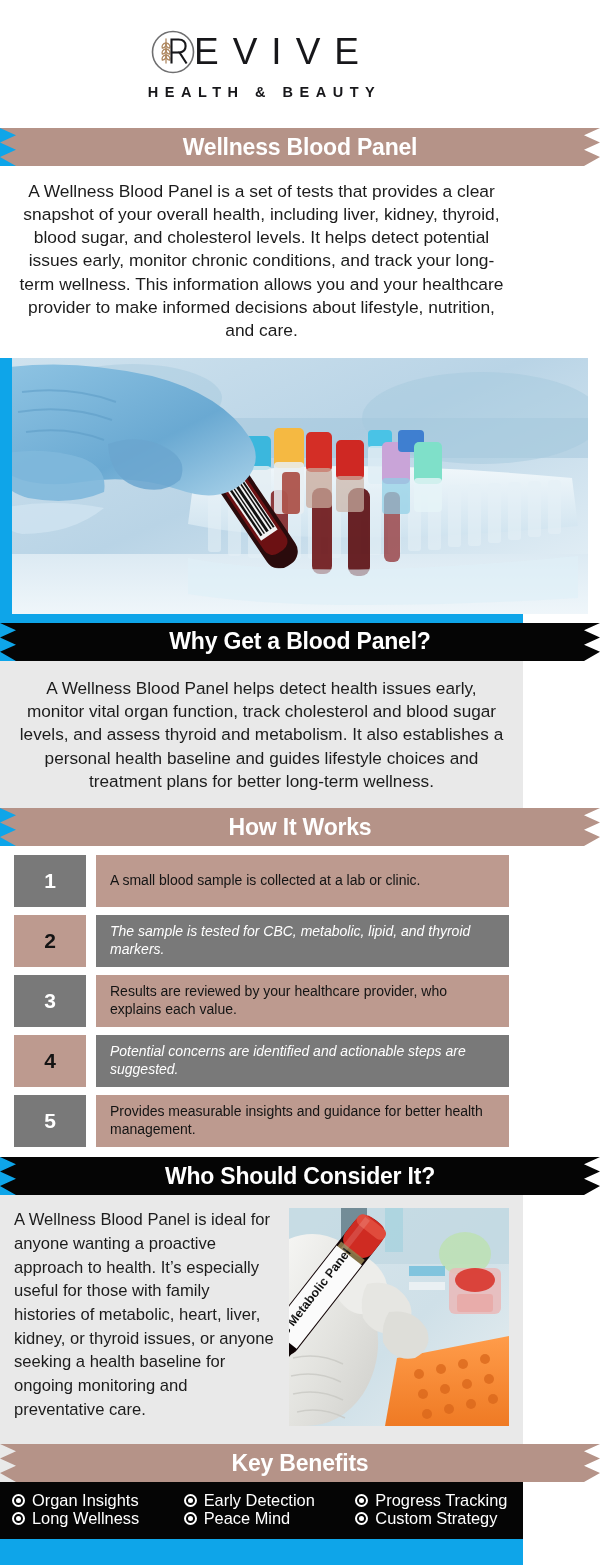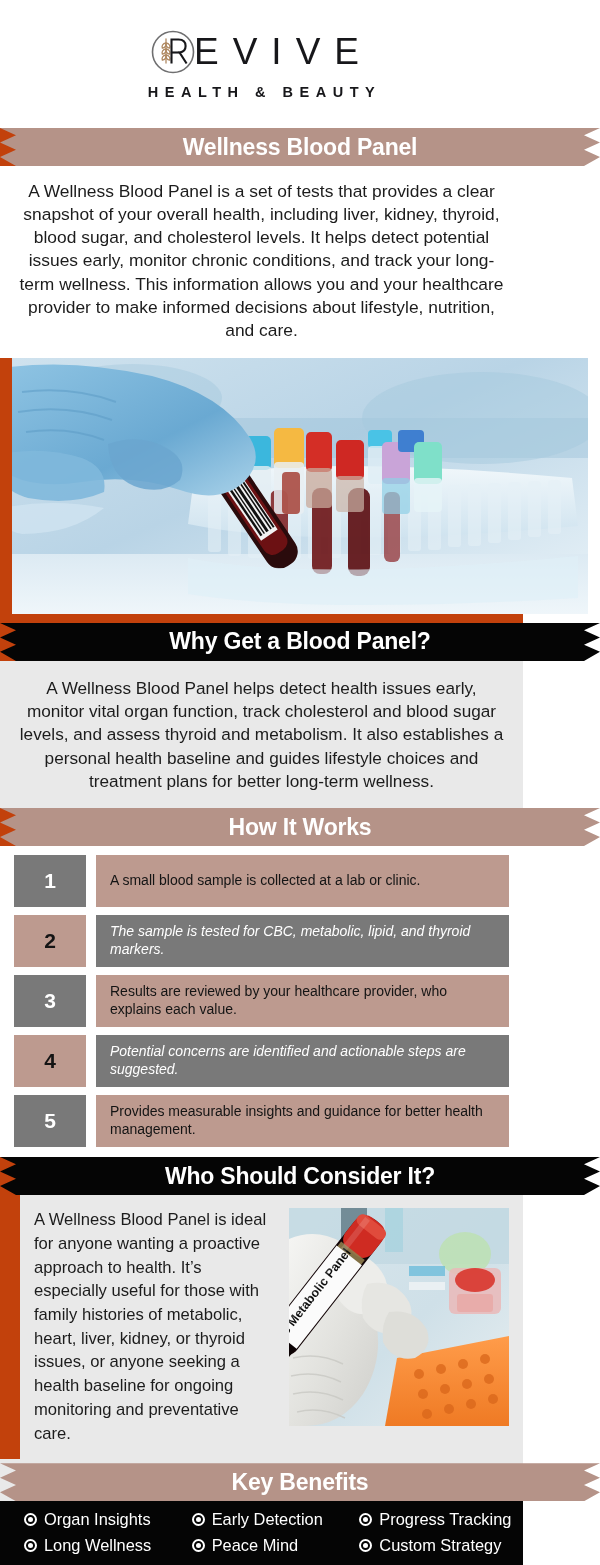--- a/index.html
+++ b/index.html
@@ -5,21 +5,21 @@
   * { box-sizing: border-box; margin: 0; padding: 0; }
 
   body {
     width: 600px;
     height: 1565px;
     background: #ffffff;
     font-family: "Liberation Sans", sans-serif;
     overflow: hidden;
   }
 
-  .page { position: relative; width: 523px; height: 1565px; background:#c2410c; }
+  .page { position: relative; width: 523px; height: 1565px; background:#0ea5e9; }
 
   
   .logo-area {
     height: 128px;
     display: flex;
     flex-direction: column;
     align-items: center;
     justify-content: center;
     background: #fff;
   }
@@ -142,38 +142,36 @@
   .step-even .step-num { background: #bd9a8f; color: #141414; }
   .step-even .step-text { background: #797979; color: #ffffff; font-style: italic; }
 
   
   .who-block {
     background: #e9e9e9;
     padding: 13px 14px 14px 14px;
     display: flex;
     gap: 14px;
     align-items: flex-start;
-    margin-left: 20px;
   }
   .who-text {
     flex: 1 1 auto;
     font-size: 16.6px;
     line-height: 1.43;
     color: #1c1c1c;
     text-align: left;
   }
 
   
   .benefits-band { background: #e9e9e9; padding-top: 4px; }
   .benefits-list {
     background: #050505;
-    padding: 9px 8px 12px 12px;
+    padding: 9px 8px 12px 0;
     display: grid;
     grid-template-columns: 1fr 1fr 1fr;
-    row-gap: 8px;
   }
   .benefit {
     display: flex;
     align-items: center;
     color: #ffffff;
     font-size: 16.4px;
     line-height: 1.1;
     padding-left: 12px;
   }
   .bullet {

